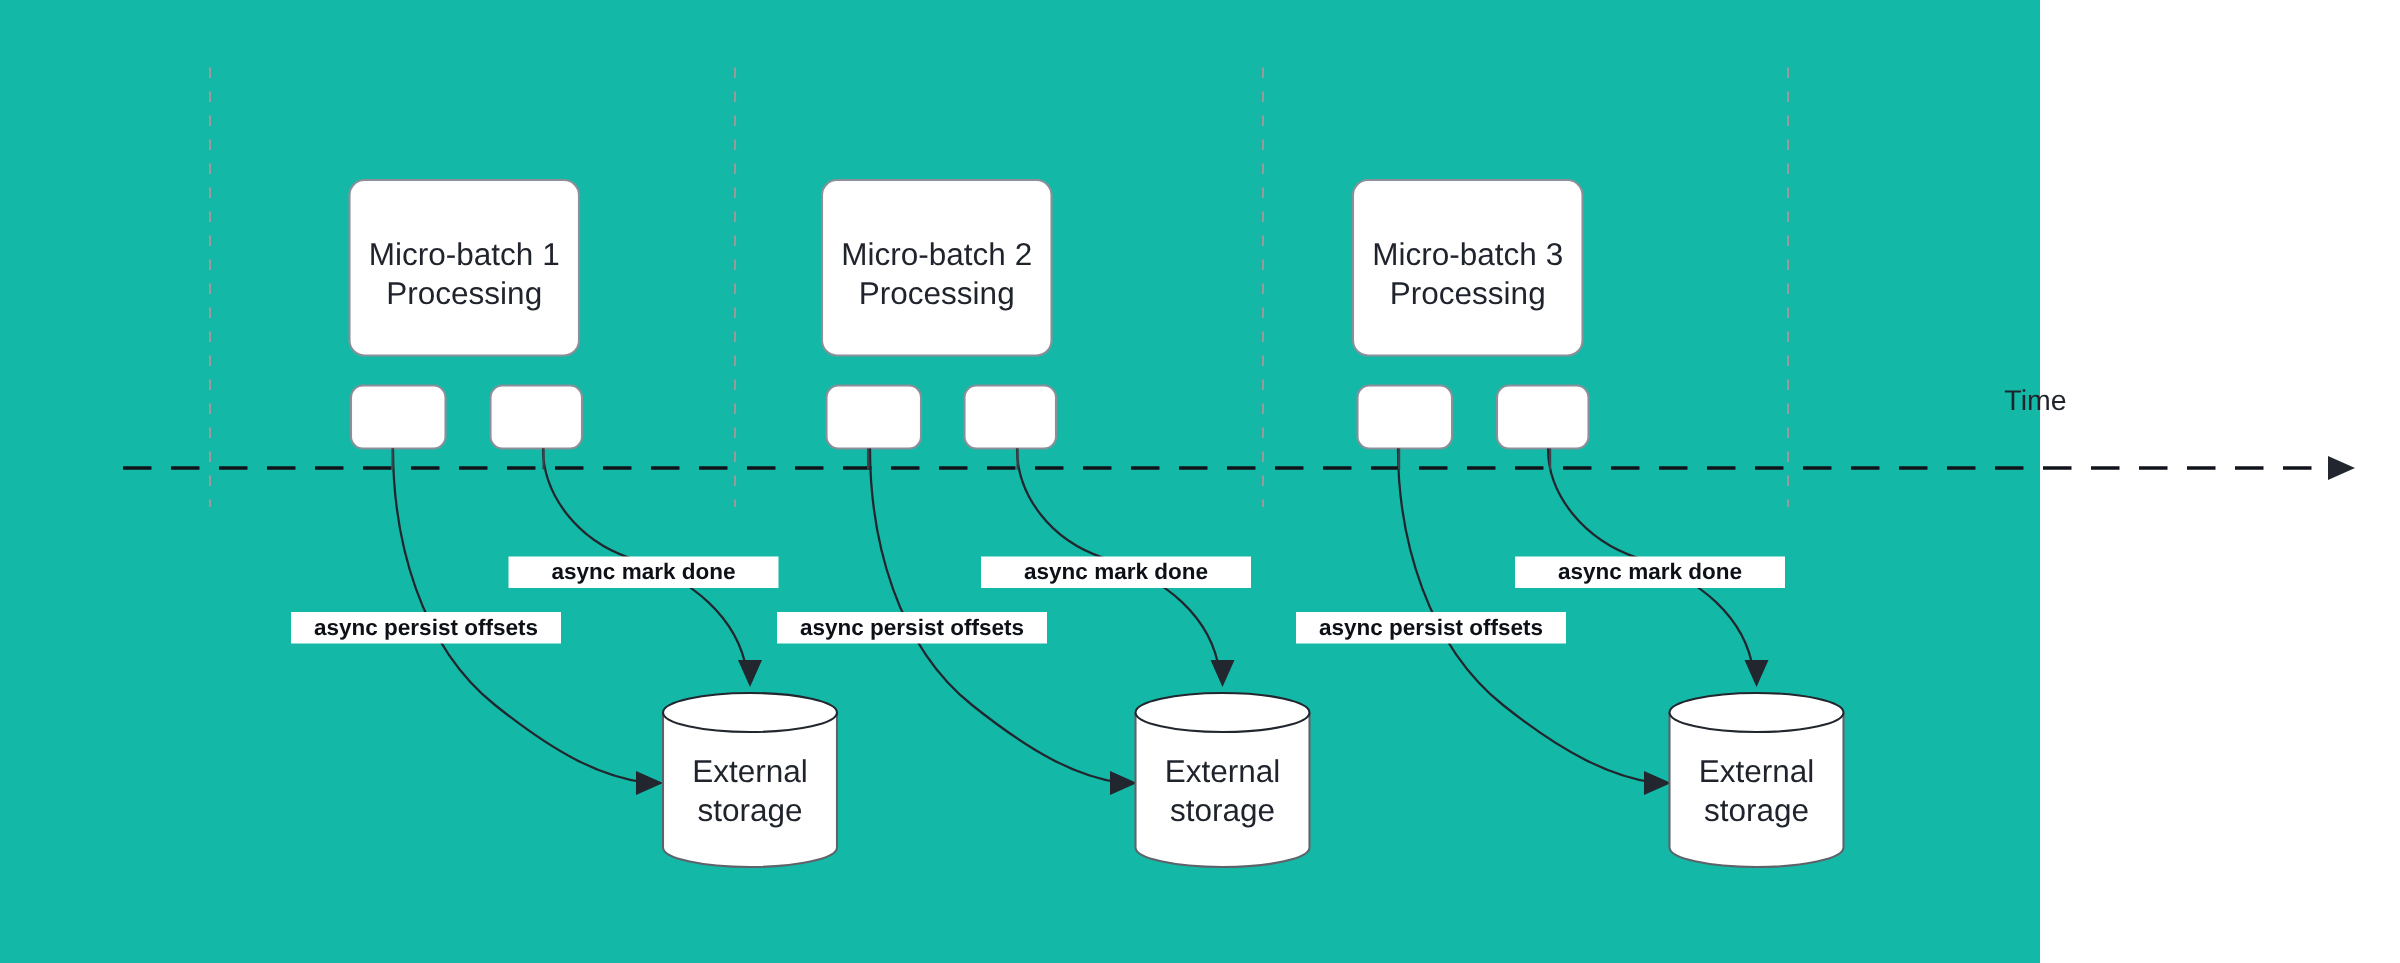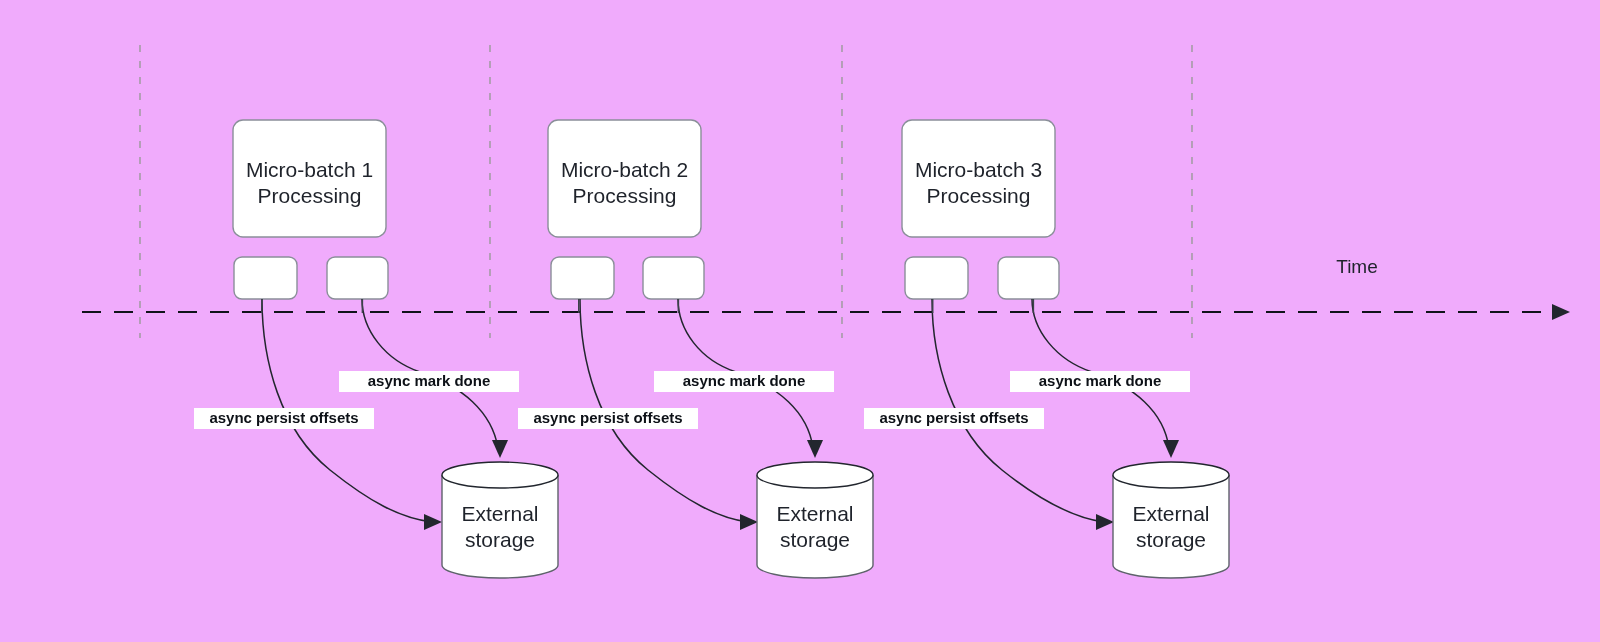--- a/index.html
+++ b/index.html
@@ -8,23 +8,23 @@
     background: #ffffff;
   }
   body {
     width: 1600px;
     height: 642px;
     overflow: hidden;
     font-family: "Liberation Sans", sans-serif;
   }
   #diagram-root {
     position: relative;
-    width: 1600px;
+    width: 1360px;
     height: 642px;
-    background: #f0abfc;
+    background: #14b8a6;
   }
   svg.diagram {
     display: block;
     width: 1600px;
     height: 642px;
   }
   .box-shape {
     fill: #ffffff;
     stroke: #8a8f99;
     stroke-width: 1.4;

